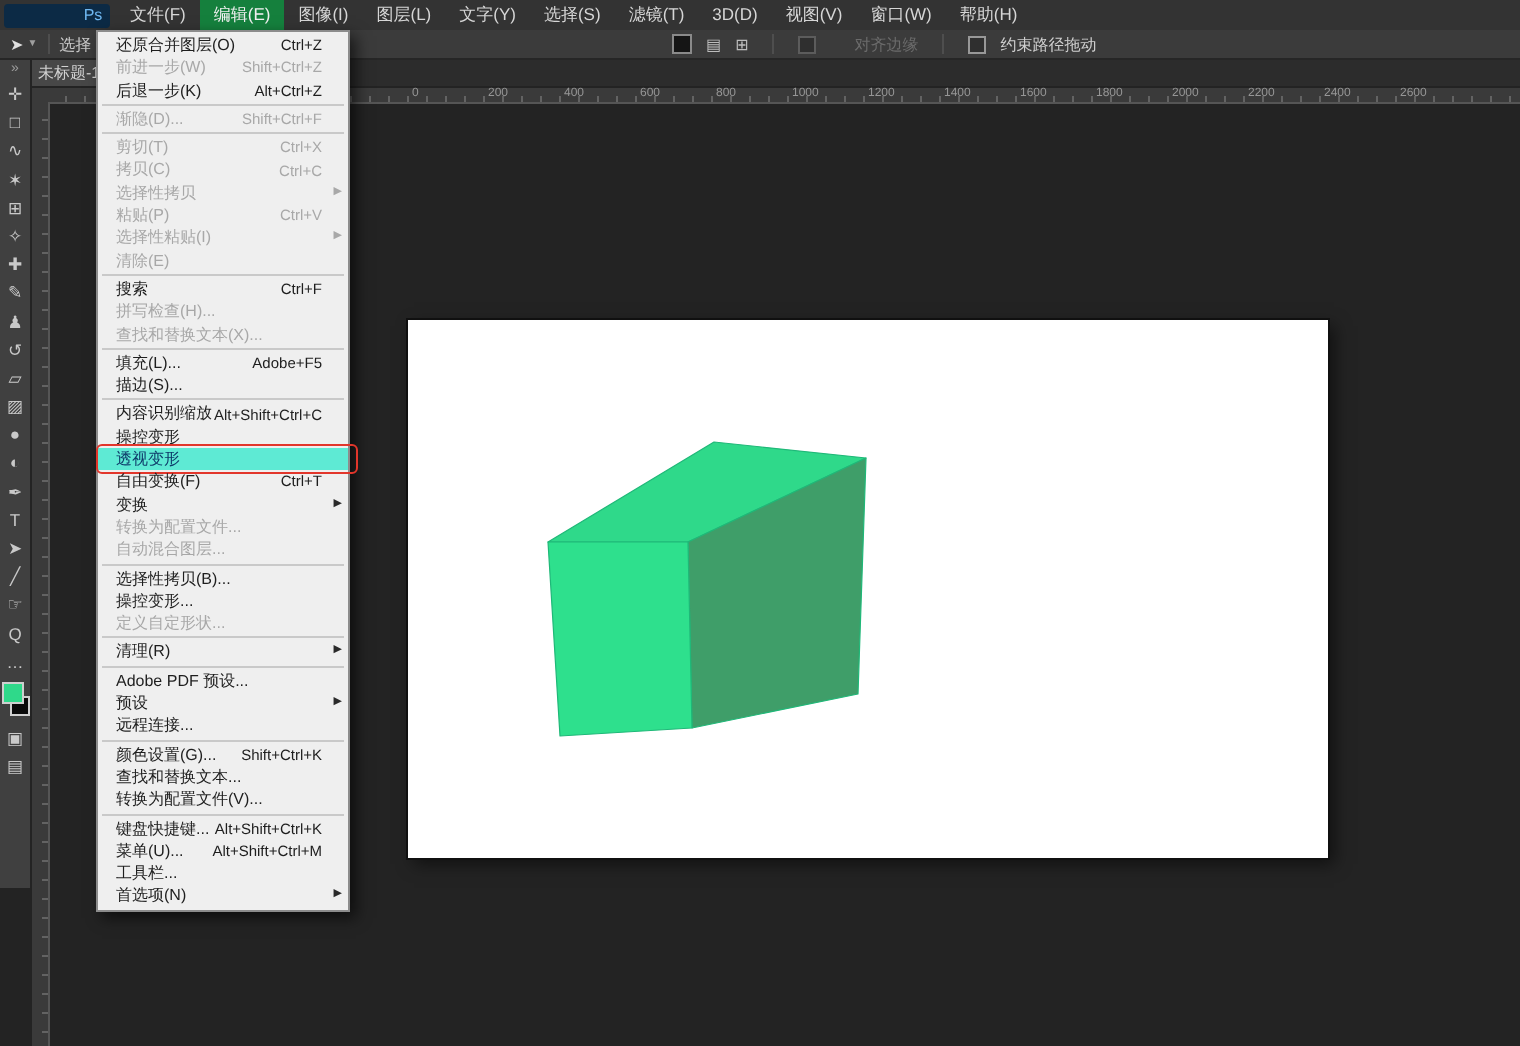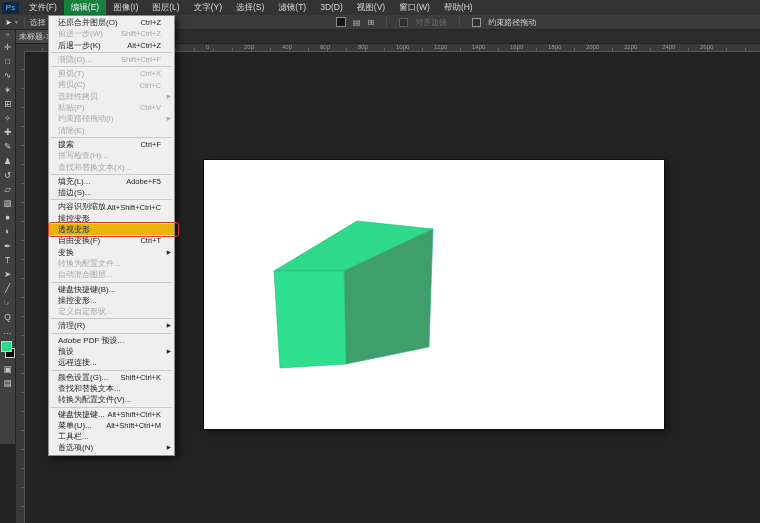--- a/index.html
+++ b/index.html
@@ -10,21 +10,21 @@
     -webkit-font-smoothing:antialiased;
   }
   
   #menubar{
     position:absolute;left:0;top:0;width:760px;height:15px;
     background:#333333;display:flex;align-items:center;z-index:5;
   }
   .ps-logo{
     width:17px;height:12px;margin:0 3px 0 2px;border-radius:2px;
     background:#0c2a45;color:#6fb8f2;font-size:8px;font-weight:normal;
-    display:flex;align-items:center;justify-content:center;
+    display:flex;align-items:center;justify-content:center;padding-left:36px;
   }
   .menubar-item{
     padding:12px 7px;height:15px;line-height:15px;font-size:8.5px;color:#d6d6d6;
     white-space:nowrap;cursor:default;
   }
   .menubar-item.active{background:#15803d;color:#f0f0f0;}
   
   #optionsbar{
     position:absolute;left:0;top:15px;width:760px;height:14px;
     background:#3b3b3b;border-bottom:1px solid #262626;z-index:4;
@@ -33,21 +33,21 @@
   .opt-tool-icon{font-size:8px;color:#e2e2e2;margin-left:5px;}
   .opt-caret{font-size:5px;color:#9f9f9f;margin-left:2px;}
   .opt-sep{width:1px;height:10px;background:#4e4e4e;margin:0 5px;}
   .opt-label{font-size:8px;color:#c8c8c8;white-space:nowrap;}
   #opt-right{position:absolute;left:336px;top:0;height:14px;display:flex;align-items:center;gap:7px;}
   .fill-swatch{width:8px;height:8px;background:#151515;border:1px solid #8a8a8a;}
   .opt-icon{font-size:8px;color:#bdbdbd;}
   .opt-check{width:7px;height:7px;border:1px solid #989898;background:#2f2f2f;}
   .opt-check.disabled{border-color:#5c5c5c;}
   .opt-check-label{font-size:8px;color:#cfcfcf;white-space:nowrap;}
-  .opt-check-label.disabled{color:#6b6b6b;}
+  .opt-check-label.disabled{color:#6b6b6b;margin-left:12px;}
   
   #tabbar{
     position:absolute;left:16px;top:30px;width:744px;height:13px;
     background:#2c2c2c;z-index:1;
   }
   #doc-tab{
     position:absolute;left:0;top:0;width:118px;height:13px;background:#474747;
     color:#d2d2d2;font-size:8px;line-height:13px;padding-left:3px;
     white-space:nowrap;overflow:hidden;box-sizing:border-box;
   }
@@ -99,21 +99,21 @@
   }
   .menu-row{
     position:relative;height:11.3px;display:flex;align-items:center;
     padding:0 4px 0 9px;font-size:8px;color:#1e1e1e;white-space:nowrap;cursor:default;text-align:right;
   }
   .menu-row .lbl{flex:0 0 auto;line-height:11.3px;}
   .menu-row .sp{flex:1 1 auto;}
   .menu-row .sc{flex:0 0 auto;font-size:7.5px;margin-right:9px;color:#1e1e1e;}
   .menu-row .arrow{position:absolute;right:3px;top:0;height:11.3px;line-height:11.3px;font-size:5.5px;color:#2a2a2a;}
   .menu-row.disabled,.menu-row.disabled .sc,.menu-row.disabled .arrow{color:#a8a8a8;}
-  .menu-row.highlighted{background:#eab308;color:#0e3a69;}
+  .menu-row.highlighted{background:#5eead4;color:#0e3a69;}
   .menu-sep{height:1px;background:#c9c9c9;margin:1px 2px;}
   .red-annot{
     position:absolute;left:-1px;right:-5px;top:-2px;bottom:-2px;
     border:1.5px solid #e2362b;border-radius:3px;pointer-events:none;
   }
 </style>
 </head>
 <body>
 
 <div id="menubar">
@@ -251,21 +251,21 @@
       <span class="lbl">选择性拷贝</span>
       <span class="sp"></span>
       <span class="arrow">▶</span>
     </div>
     <div class="menu-row disabled">
       <span class="lbl">粘贴(P)</span>
       <span class="sp"></span>
       <span class="sc">Ctrl+V</span>
     </div>
     <div class="menu-row disabled">
-      <span class="lbl">约束路径拖动(I)</span>
+      <span class="lbl">选择性粘贴(I)</span>
       <span class="sp"></span>
       <span class="arrow">▶</span>
     </div>
     <div class="menu-row disabled">
       <span class="lbl">清除(E)</span>
       <span class="sp"></span>
     </div>
     <div class="menu-sep"></div>
     <div class="menu-row">
       <span class="lbl">搜索</span>
@@ -318,21 +318,21 @@
     <div class="menu-row disabled">
       <span class="lbl">转换为配置文件...</span>
       <span class="sp"></span>
     </div>
     <div class="menu-row disabled">
       <span class="lbl">自动混合图层...</span>
       <span class="sp"></span>
     </div>
     <div class="menu-sep"></div>
     <div class="menu-row">
-      <span class="lbl">键盘快捷键(B)...</span>
+      <span class="lbl">选择性拷贝(B)...</span>
       <span class="sp"></span>
     </div>
     <div class="menu-row">
       <span class="lbl">操控变形...</span>
       <span class="sp"></span>
     </div>
     <div class="menu-row disabled">
       <span class="lbl">定义自定形状...</span>
       <span class="sp"></span>
     </div>

